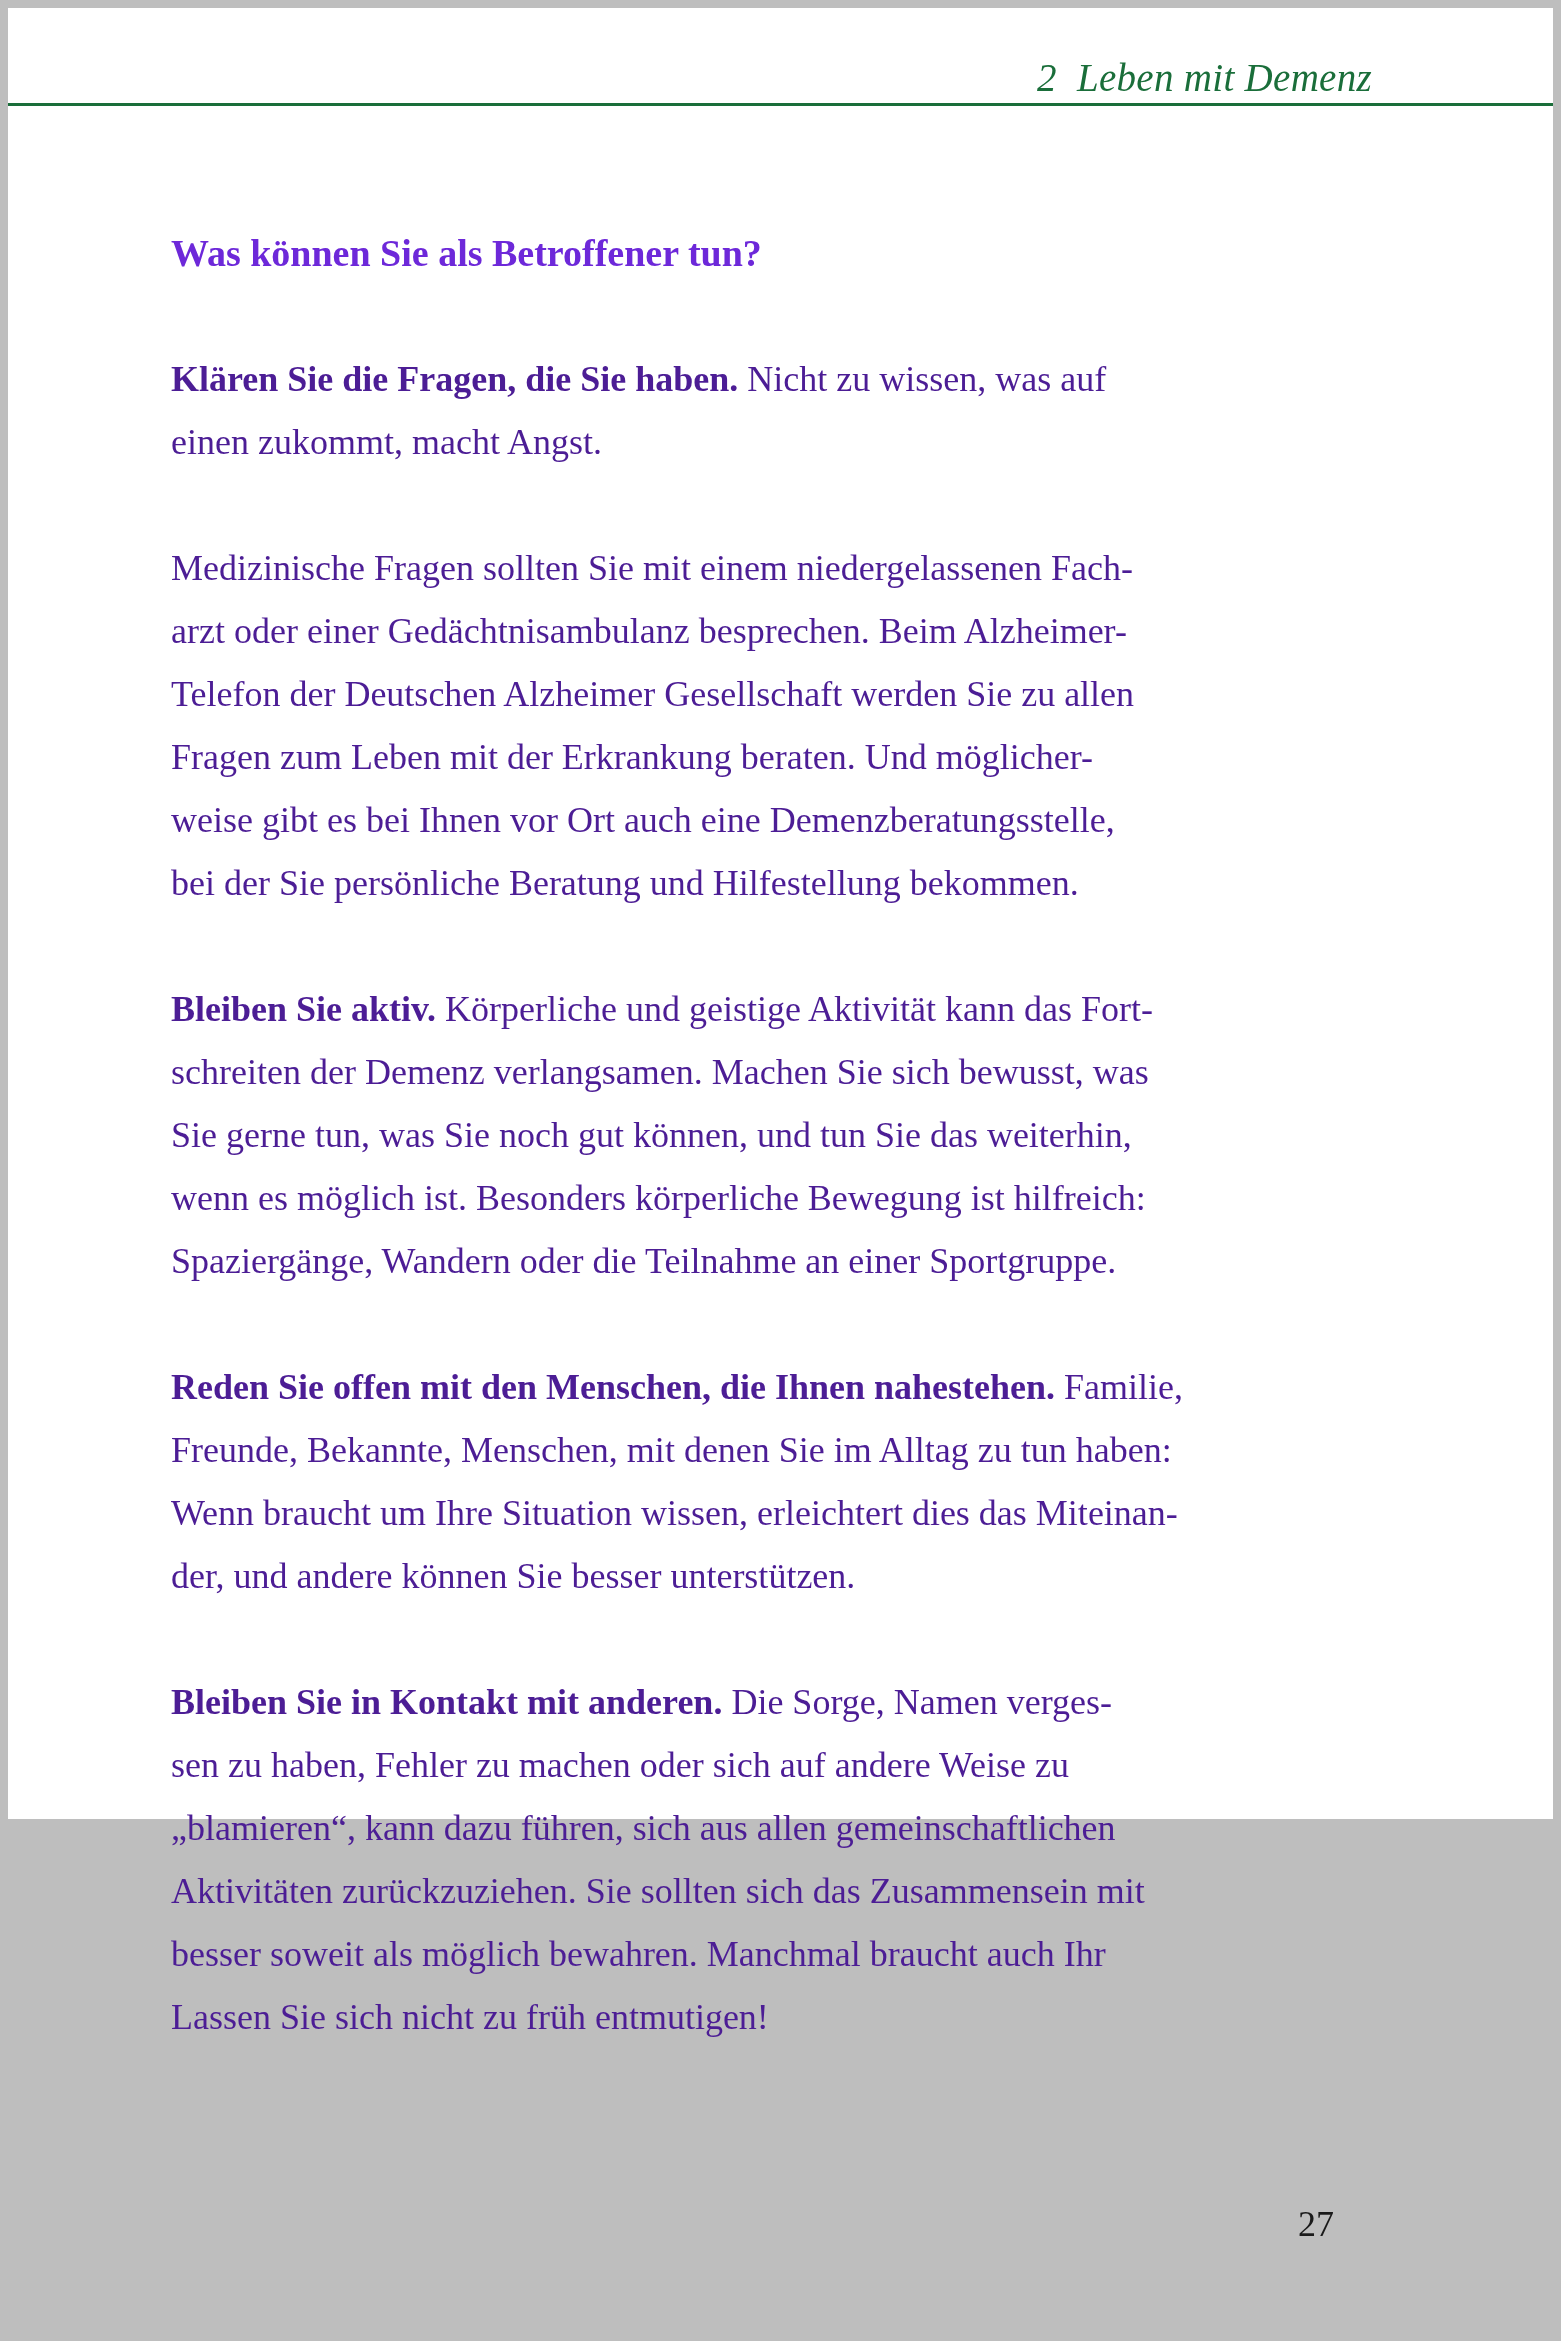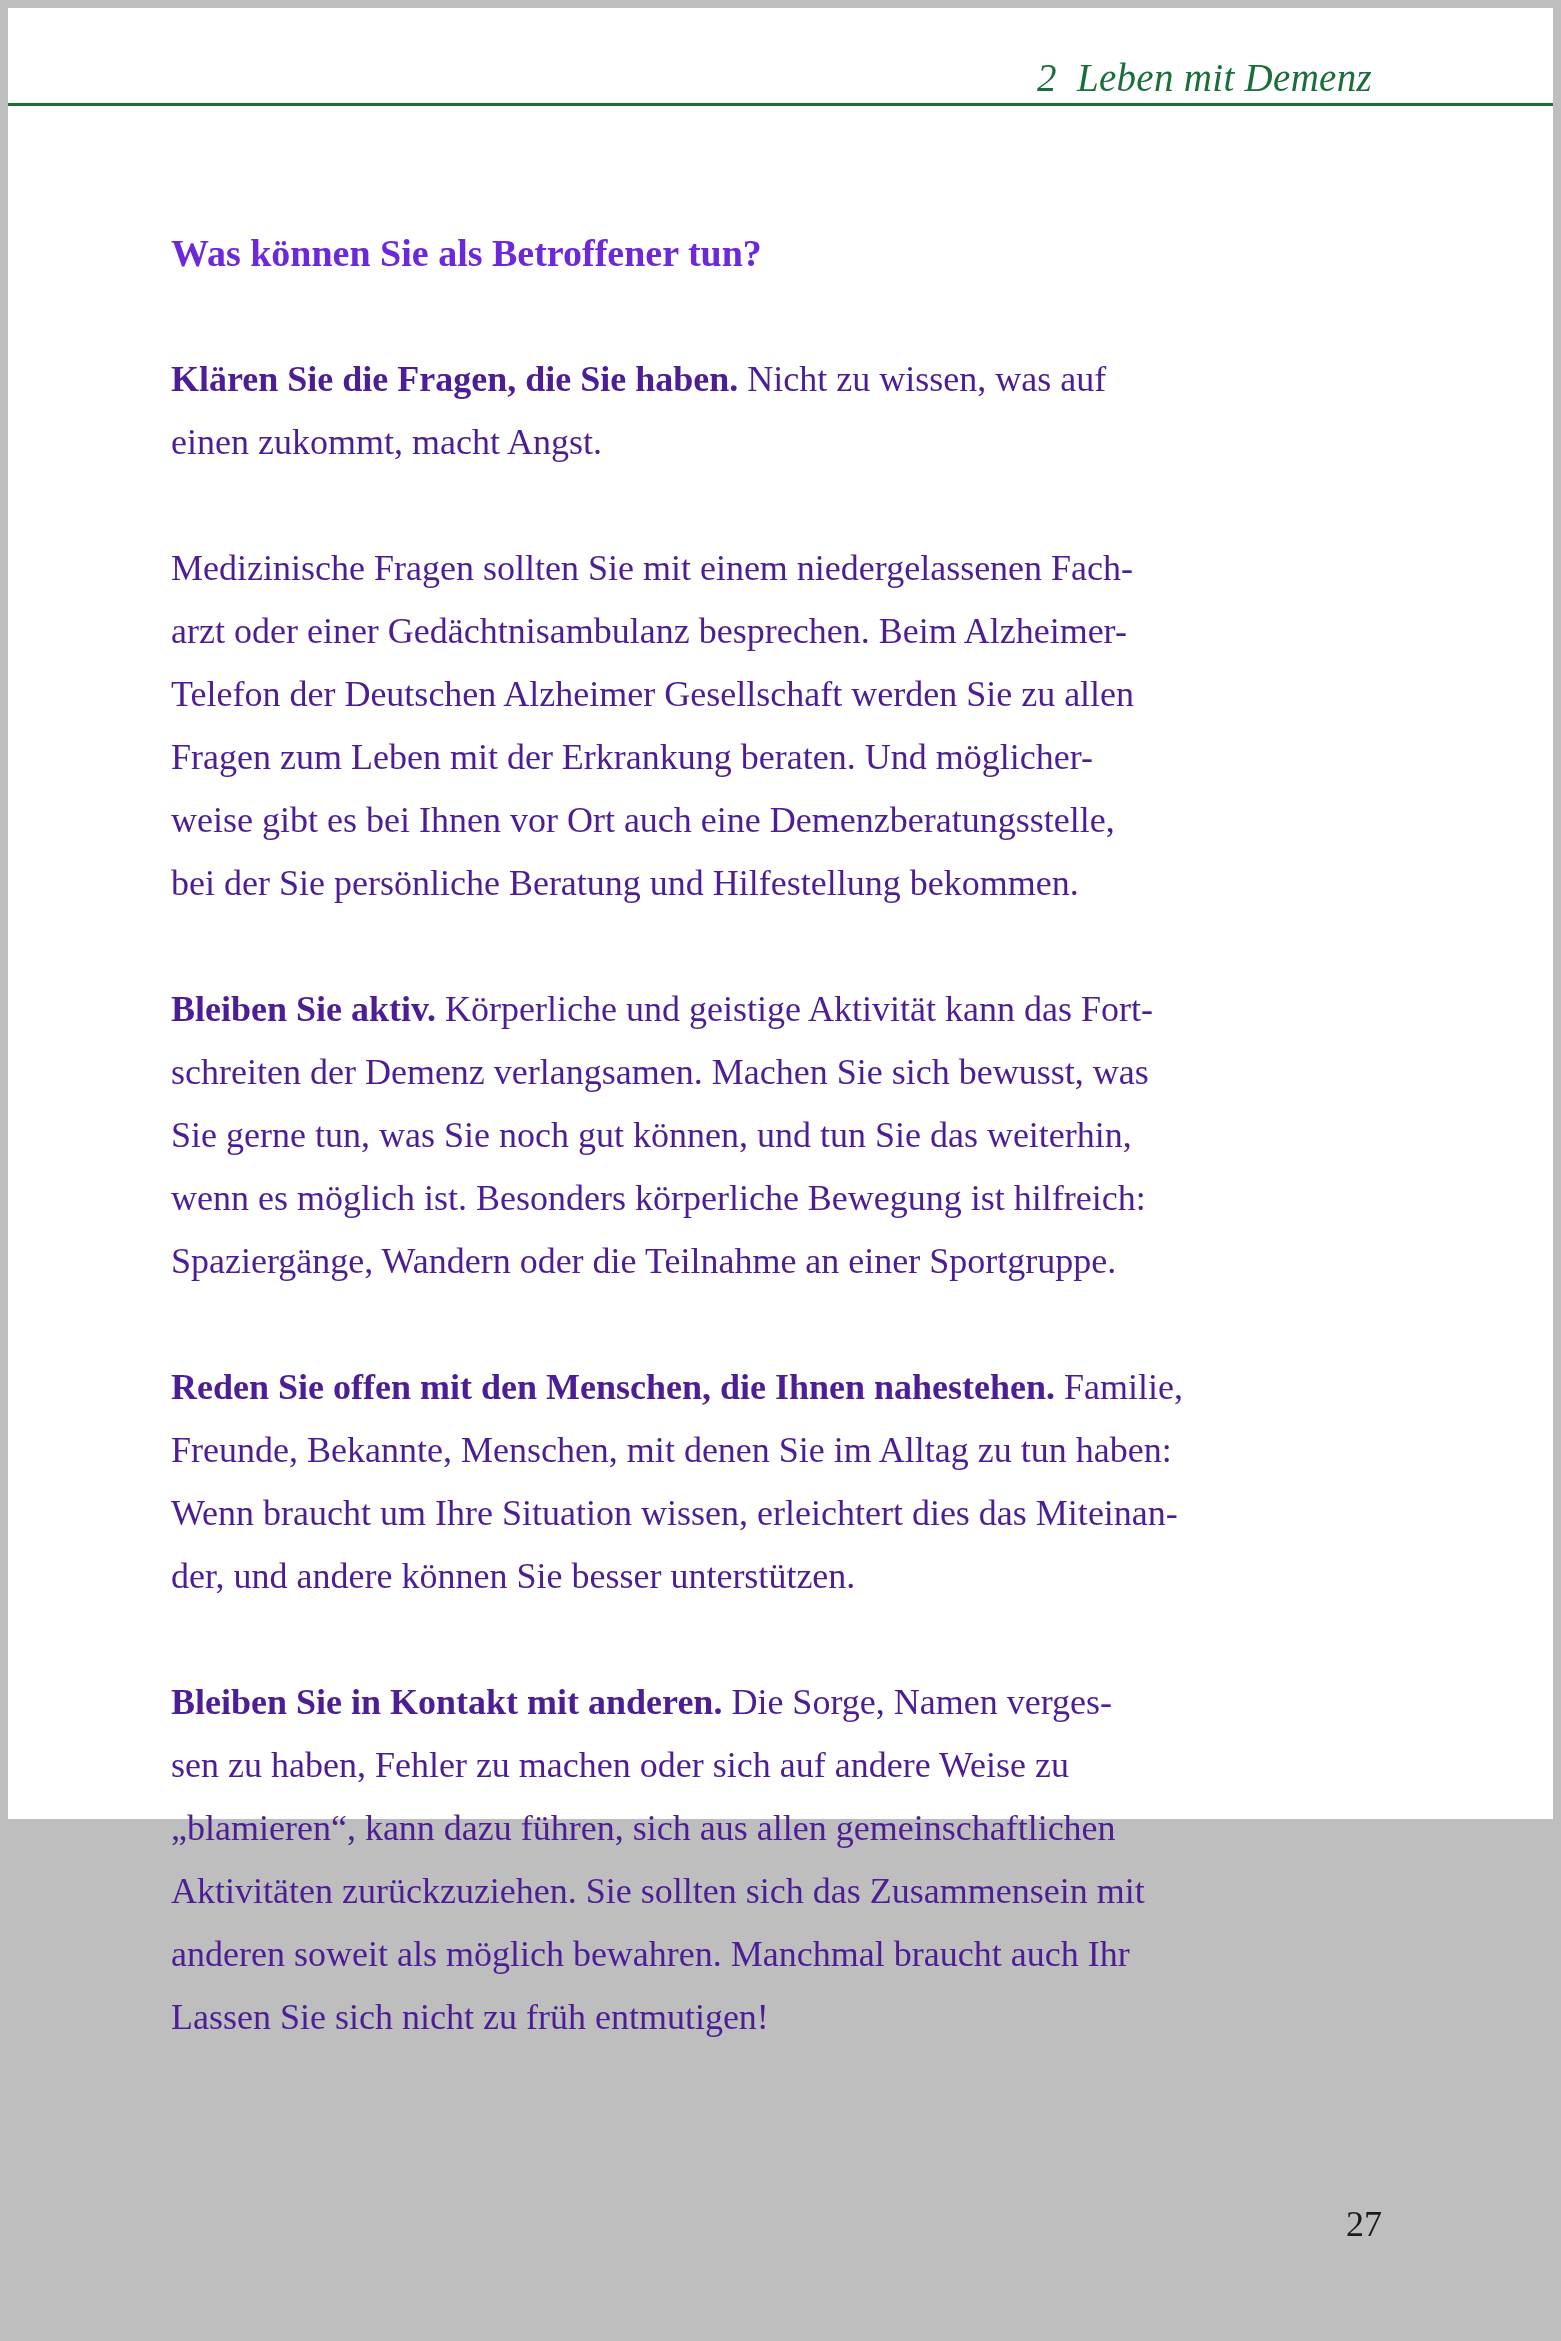--- a/index.html
+++ b/index.html
@@ -49,21 +49,21 @@
   .para {
     font-size: 36px;
     line-height: 63px;
     color: #4c1d95;
     margin: 0 0 63px 0;
   }
   .line { display: block; white-space: nowrap; }
   .lead { font-weight: bold; }
   .page-number {
     position: absolute;
-    left: 1338px;
+    left: 1290px;
     top: 2195px;
     font-size: 36px;
     color: #1a1a1a;
   }
 </style>
 </head>
 <body>
 
 <div class="page">
 
@@ -100,20 +100,20 @@
       <span class="line">Freunde, Bekannte, Menschen, mit denen Sie im Alltag zu tun haben:</span>
       <span class="line">Wenn braucht um Ihre Situation wissen, erleichtert dies das Miteinan-</span>
       <span class="line">der, und andere können Sie besser unterstützen.</span>
     </div>
 
     <div class="para">
       <span class="line"><span class="lead">Bleiben Sie in Kontakt mit anderen.</span><span> Die Sorge, Namen verges-</span></span>
       <span class="line">sen zu haben, Fehler zu machen oder sich auf andere Weise zu</span>
       <span class="line">„blamieren“, kann dazu führen, sich aus allen gemeinschaftlichen</span>
       <span class="line">Aktivitäten zurückzuziehen. Sie sollten sich das Zusammensein mit</span>
-      <span class="line">anderen soweit als möglich bewahren. Manchmal braucht auch Ihr</span>
+      <span class="line">besser soweit als möglich bewahren. Manchmal braucht auch Ihr</span>
       <span class="line">Lassen Sie sich nicht zu früh entmutigen!</span>
     </div>
   </div>
 
   <div class="page-number">27</div>
 </div>
 
 
 </body></html>

